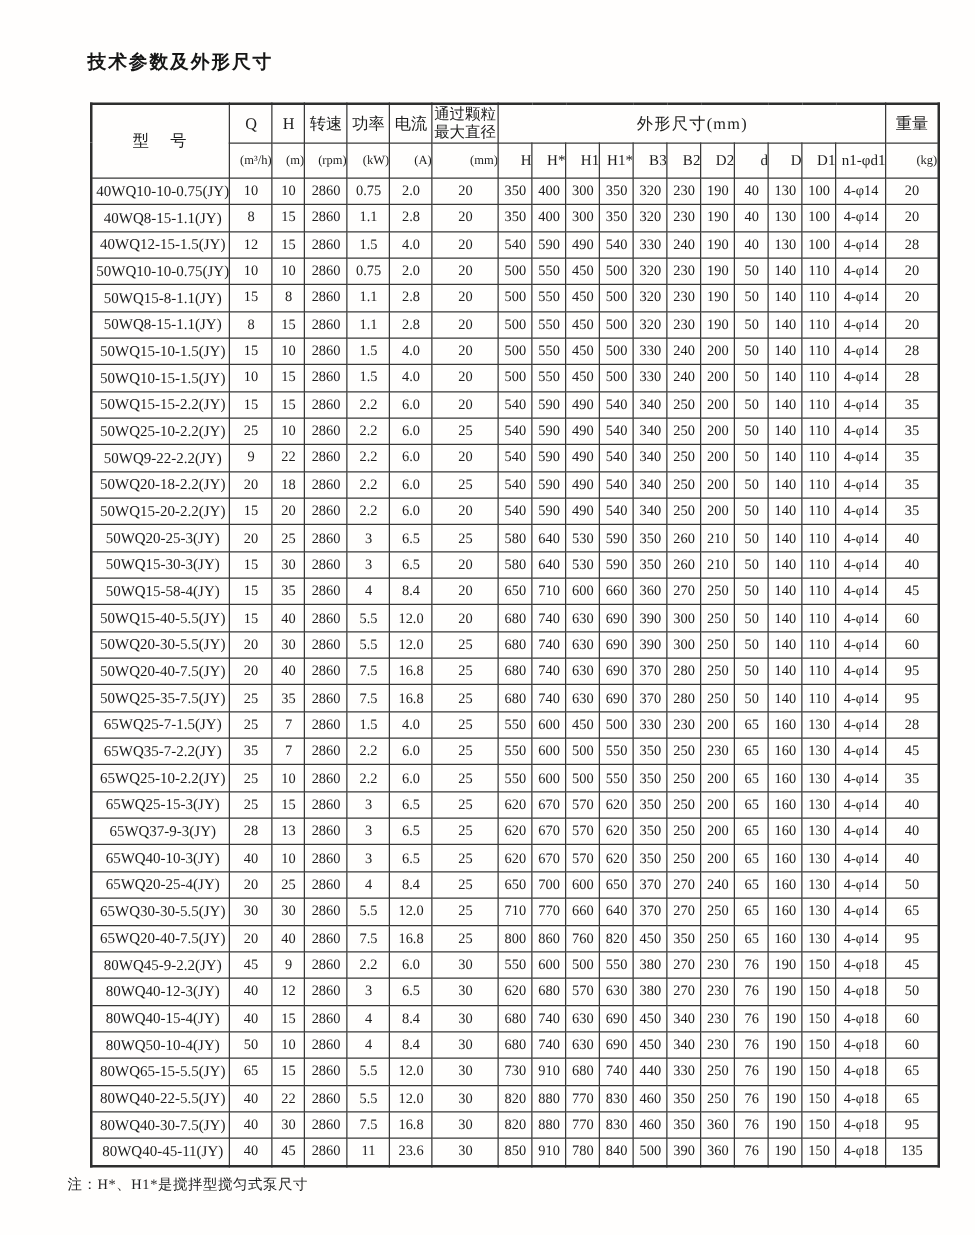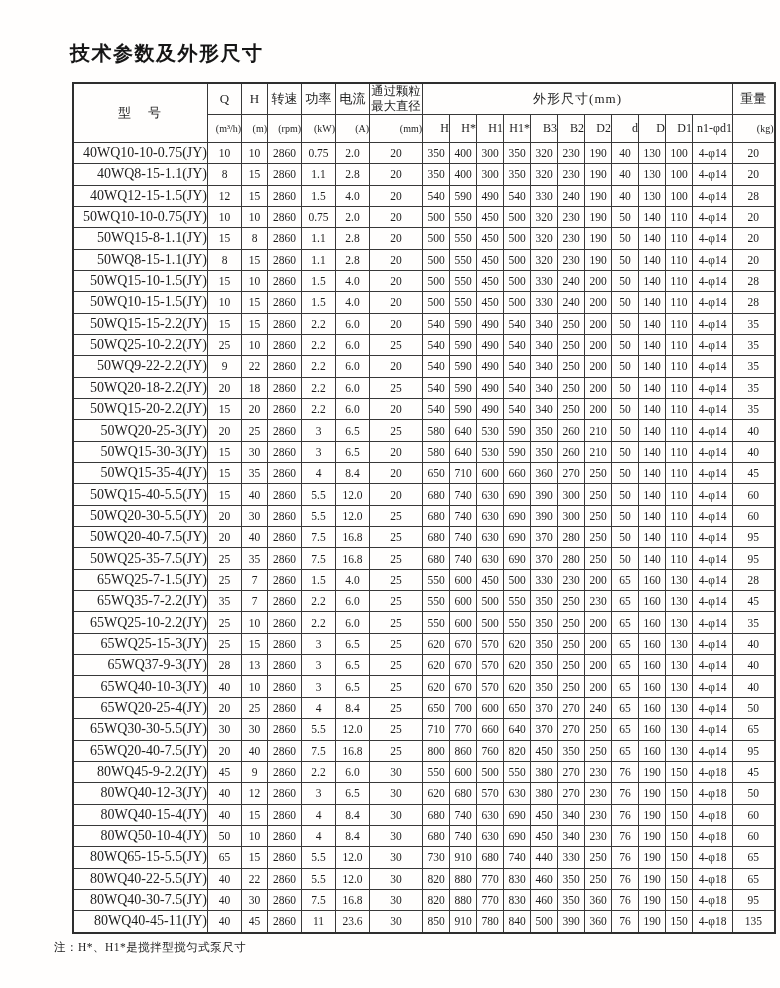--- a/index.html
+++ b/index.html
@@ -8,21 +8,21 @@
     font-family:"Liberation Serif","DejaVu Serif",serif;
     color:#1c1c1c;
     position:relative;
     -webkit-font-smoothing:antialiased;
   }
   .page { position:absolute; inset:0; background:#fffefd; }
 
   .doc-title {
     position:absolute; left:70px; top:40px;
     font-family:"DejaVu Sans","Liberation Sans",sans-serif;
-    font-weight:bold; font-size:20px; letter-spacing:1.5px; color:#161616;
+    font-weight:bold; font-size:15px; letter-spacing:1.5px; color:#161616;
   }
 
   table.spec {
     position:absolute; left:72px; top:82px;
     border-collapse:collapse; table-layout:fixed;
     border:2px solid #2e2e2e;
   }
   .spec th, .spec td {
     border:1px solid #383838;
     text-align:center; vertical-align:middle;
@@ -33,21 +33,21 @@
   .spec thead tr.hr1 th { height:29px; font-size:13px; }
   .th-model { font-size:14px; letter-spacing:2px;margin-top:35px; }
   .th-particle { font-size:8.5px; line-height:1.15; }
   .th-particle .pline { display:block; transform:scale(.95); }
   .th-dims-group { font-size:13px; letter-spacing:1px; }
   
   .spec thead tr.hr2 th { height:27px; font-size:10px;text-align:right; }
   .spec thead tr.hr2 th.th-dim { font-size:12px; }
   
   .spec tbody td { height:20.35px; font-size:11.5px; }
-  .spec tbody td.model-cell { text-align:right; padding-left:9px; font-size:14px; }
+  .spec tbody td.model-cell { text-align:center; padding-left:3px; font-size:12px; }
 
   .footnote {
     position:absolute; left:54px; top:940px;
     font-size:11.5px; letter-spacing:.5px; color:#222;
   }
 </style>
 </head>
 <body>
 
 <div class="page">
@@ -422,21 +422,21 @@
           <td>350</td>
           <td>260</td>
           <td>210</td>
           <td>50</td>
           <td>140</td>
           <td>110</td>
           <td>4-φ14</td>
           <td>40</td>
         </tr>
         <tr>
-          <td class="model-cell">50WQ15-35-4(JY)</td>
+          <td class="model-cell">50WQ15-58-4(JY)</td>
           <td>15</td>
           <td>35</td>
           <td>2860</td>
           <td>4</td>
           <td>8.4</td>
           <td>20</td>
           <td>650</td>
           <td>710</td>
           <td>600</td>
           <td>660</td>

